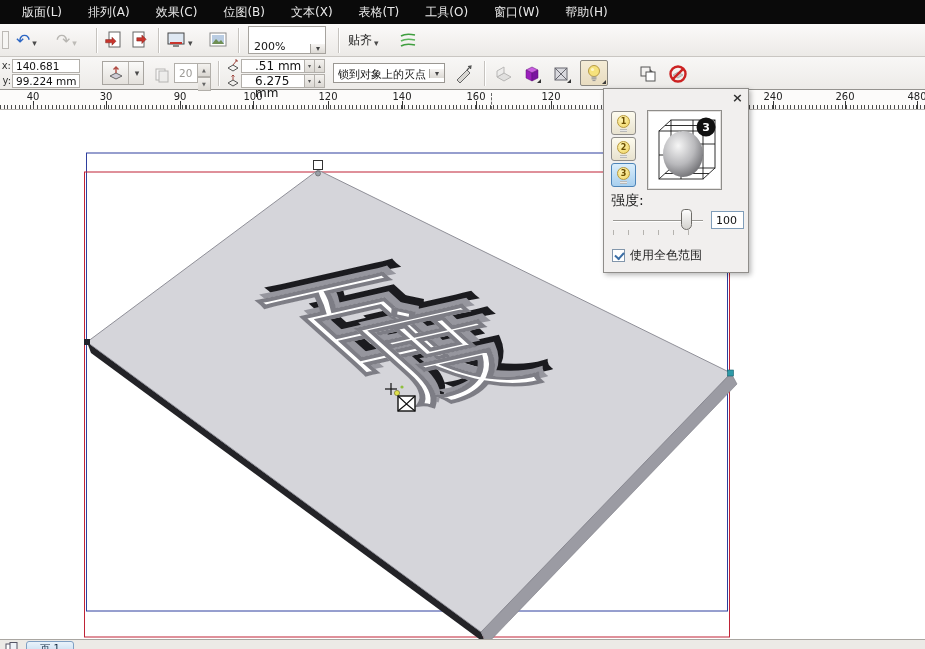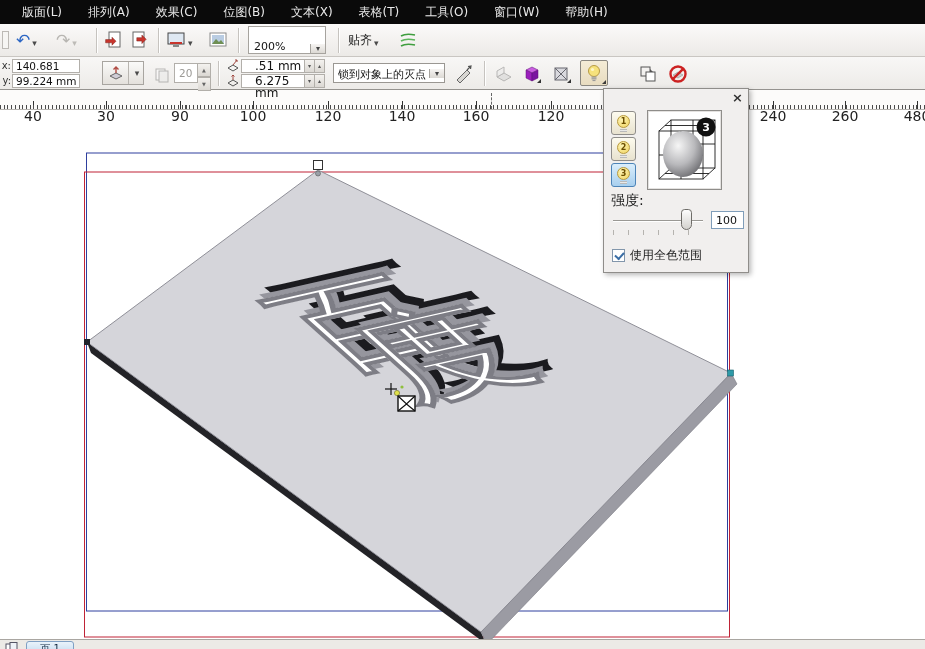--- a/index.html
+++ b/index.html
@@ -52,21 +52,21 @@
   .dd-btn::before{content:"▾";font-size:8px;color:#444}
 
   .bulb-frame{width:28px;height:26px;border:1px solid #8a8780;border-radius:2px;background:linear-gradient(#efece4,#e2ddd0);display:flex;align-items:center;justify-content:center;position:relative}
   .corner-tri{position:absolute;right:1px;bottom:1px;width:0;height:0;border-left:4px solid transparent;border-bottom:4px solid #3a3a3a}
 
   
   .ruler{position:absolute;left:0;top:90px;width:925px;height:20px;background:#fcfbfa;border-bottom:1px solid #b7b4b0;z-index:10}
   .ruler::after{content:"";position:absolute;left:0;right:0;bottom:0;height:4px;
     background:repeating-linear-gradient(90deg,#4a4a4a 0,#4a4a4a 1px,transparent 1px,transparent 3.71px)}
   .ruler-label{position:absolute;top:0;width:0;height:100%}
-  .ruler-label span{position:absolute;left:0;top:18px;transform:translateX(-50%);font-size:14px;color:#222;white-space:nowrap}
+  .ruler-label span{position:absolute;left:0;top:1px;transform:translateX(-50%);font-size:10px;color:#222;white-space:nowrap}
   .ruler-label i{position:absolute;left:-0.5px;bottom:0;width:1px;height:8px;background:#333}
   .ruler-pos-marker{position:absolute;left:491px;top:3px;bottom:0;width:0;border-left:1px dashed #666}
 
   
   .canvas{position:absolute;left:0;top:110px;width:925px;height:529px;background:#ffffff;z-index:1}
   .scene{position:absolute;left:0;top:0;width:925px;height:529px}
 
   
   .panel{position:absolute;left:603px;top:88px;width:146px;height:185px;background:#f1efee;border:1px solid #8f8d8a;box-shadow:2px 2px 5px rgba(0,0,0,.28);z-index:40}
   .panel-close{position:absolute;right:5px;top:2px;font-size:13px;font-weight:bold;color:#333;line-height:14px;cursor:default}

